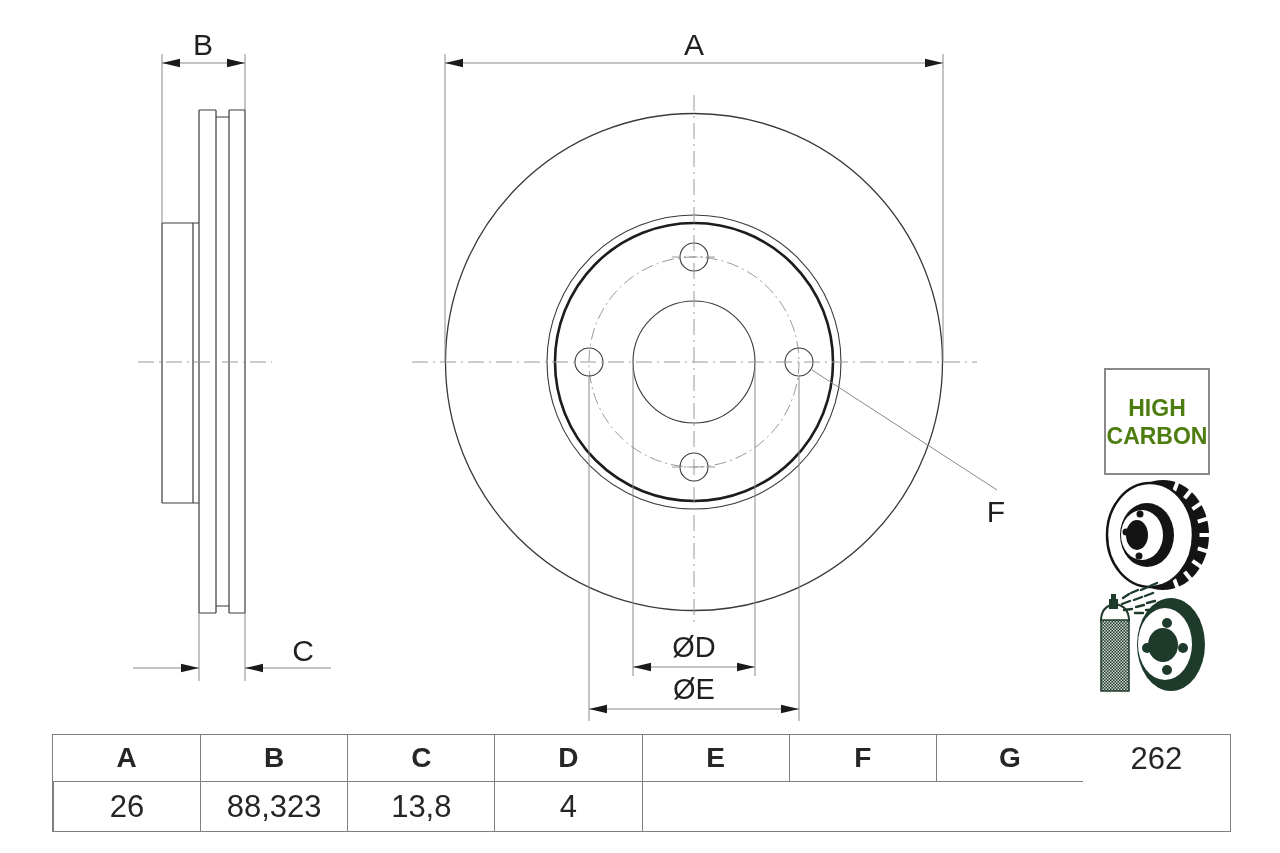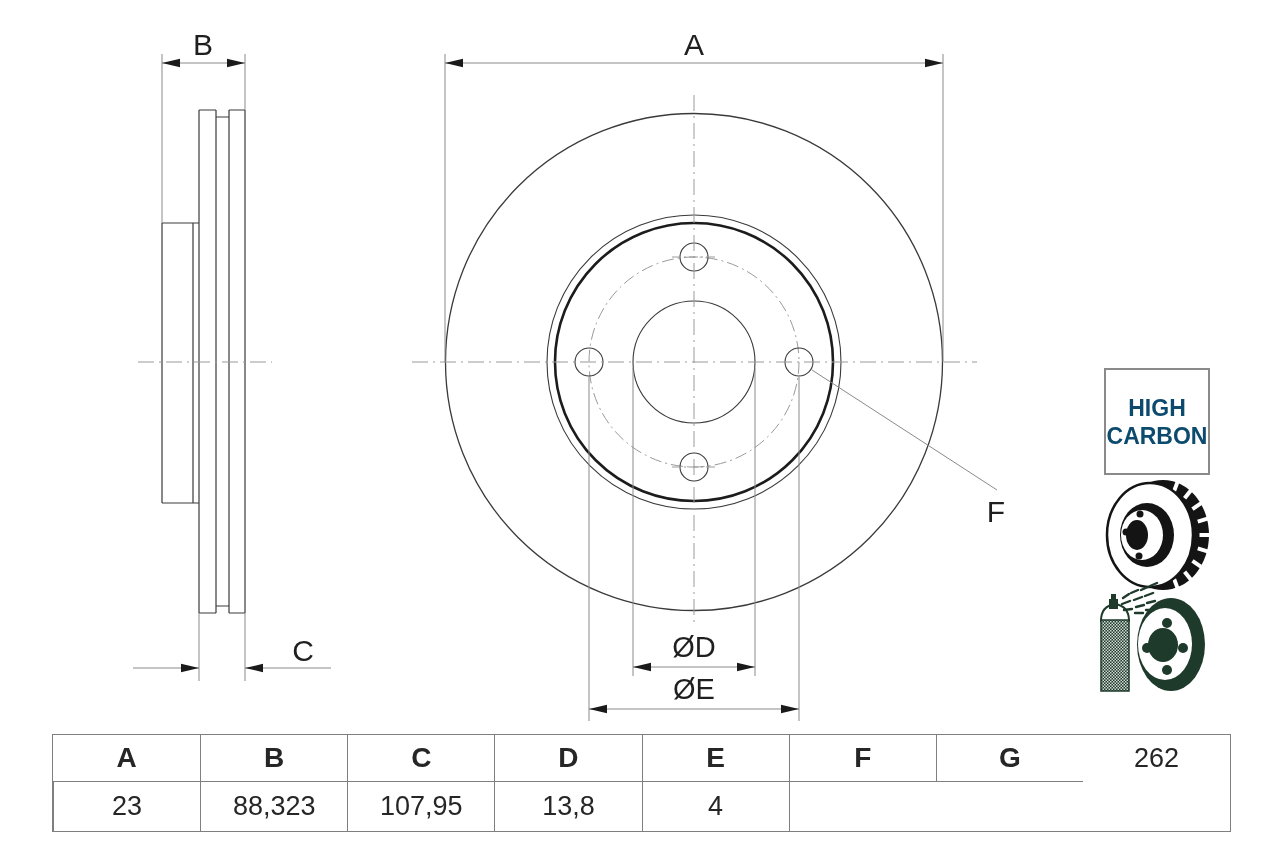--- a/index.html
+++ b/index.html
@@ -7,31 +7,31 @@
          font-family:"Liberation Sans",sans-serif;}
   svg{position:absolute;left:0;top:0;}
   svg text{font-family:"Liberation Sans",sans-serif;fill:#1f1f1f;}
   .dim-label{font-size:30px;}
   .dia-label{font-size:29px;}
 
   
   .badge{position:absolute;left:1104px;top:368px;width:106px;height:107px;
          border:2px solid #8a8a8a;box-sizing:border-box;background:#fff;
          display:flex;flex-direction:column;align-items:center;justify-content:center;}
-  .badge span{font-weight:bold;font-size:23px;line-height:28px;color:#0c4a6e;letter-spacing:0px;}
+  .badge span{font-weight:bold;font-size:23px;line-height:28px;color:#4d7c0f;letter-spacing:0px;}
 
   
   .spec-table{position:absolute;left:52px;top:734px;width:1177px;height:96px;
               border:1px solid #7f7f7f;box-sizing:content-box;
               display:grid;grid-template-columns:repeat(8,1fr);grid-template-rows:47px 49px;}
   .spec-table .cell{display:flex;align-items:center;justify-content:center;
                     border-left:1px solid #7f7f7f;color:#262626;background:#fff;}
   .spec-table .cell.first{border-left:none;}
   .spec-table .hdr{font-weight:bold;font-size:28px;border-bottom:1px solid #7f7f7f;}
-  .spec-table .val{font-size:27px;}
+  .spec-table .val{font-size:31px;}
 </style>
 </head>
 <body>
 
 <div id="stage">
 
   <svg width="1280" height="730" viewBox="0 0 1280 730">
     <defs>
       <pattern id="canTexture" width="3" height="3" patternUnits="userSpaceOnUse">
         <rect width="3" height="3" fill="#1e3a2b"></rect>
@@ -178,21 +178,20 @@
 
   <div class="spec-table">
     <div class="cell hdr first">A</div>
     <div class="cell hdr">B</div>
     <div class="cell hdr">C</div>
     <div class="cell hdr">D</div>
     <div class="cell hdr">E</div>
     <div class="cell hdr">F</div>
     <div class="cell hdr">G</div>
     <div class="cell val first">262</div>
-    <div class="cell val">23</div>
+    <div class="cell val">26</div>
     <div class="cell val">88,323</div>
-    <div class="cell val">107,95</div>
     <div class="cell val">13,8</div>
     <div class="cell val">4</div>
     <div class="cell val"></div>
   </div>
 
 </div>
 
 </body></html>

